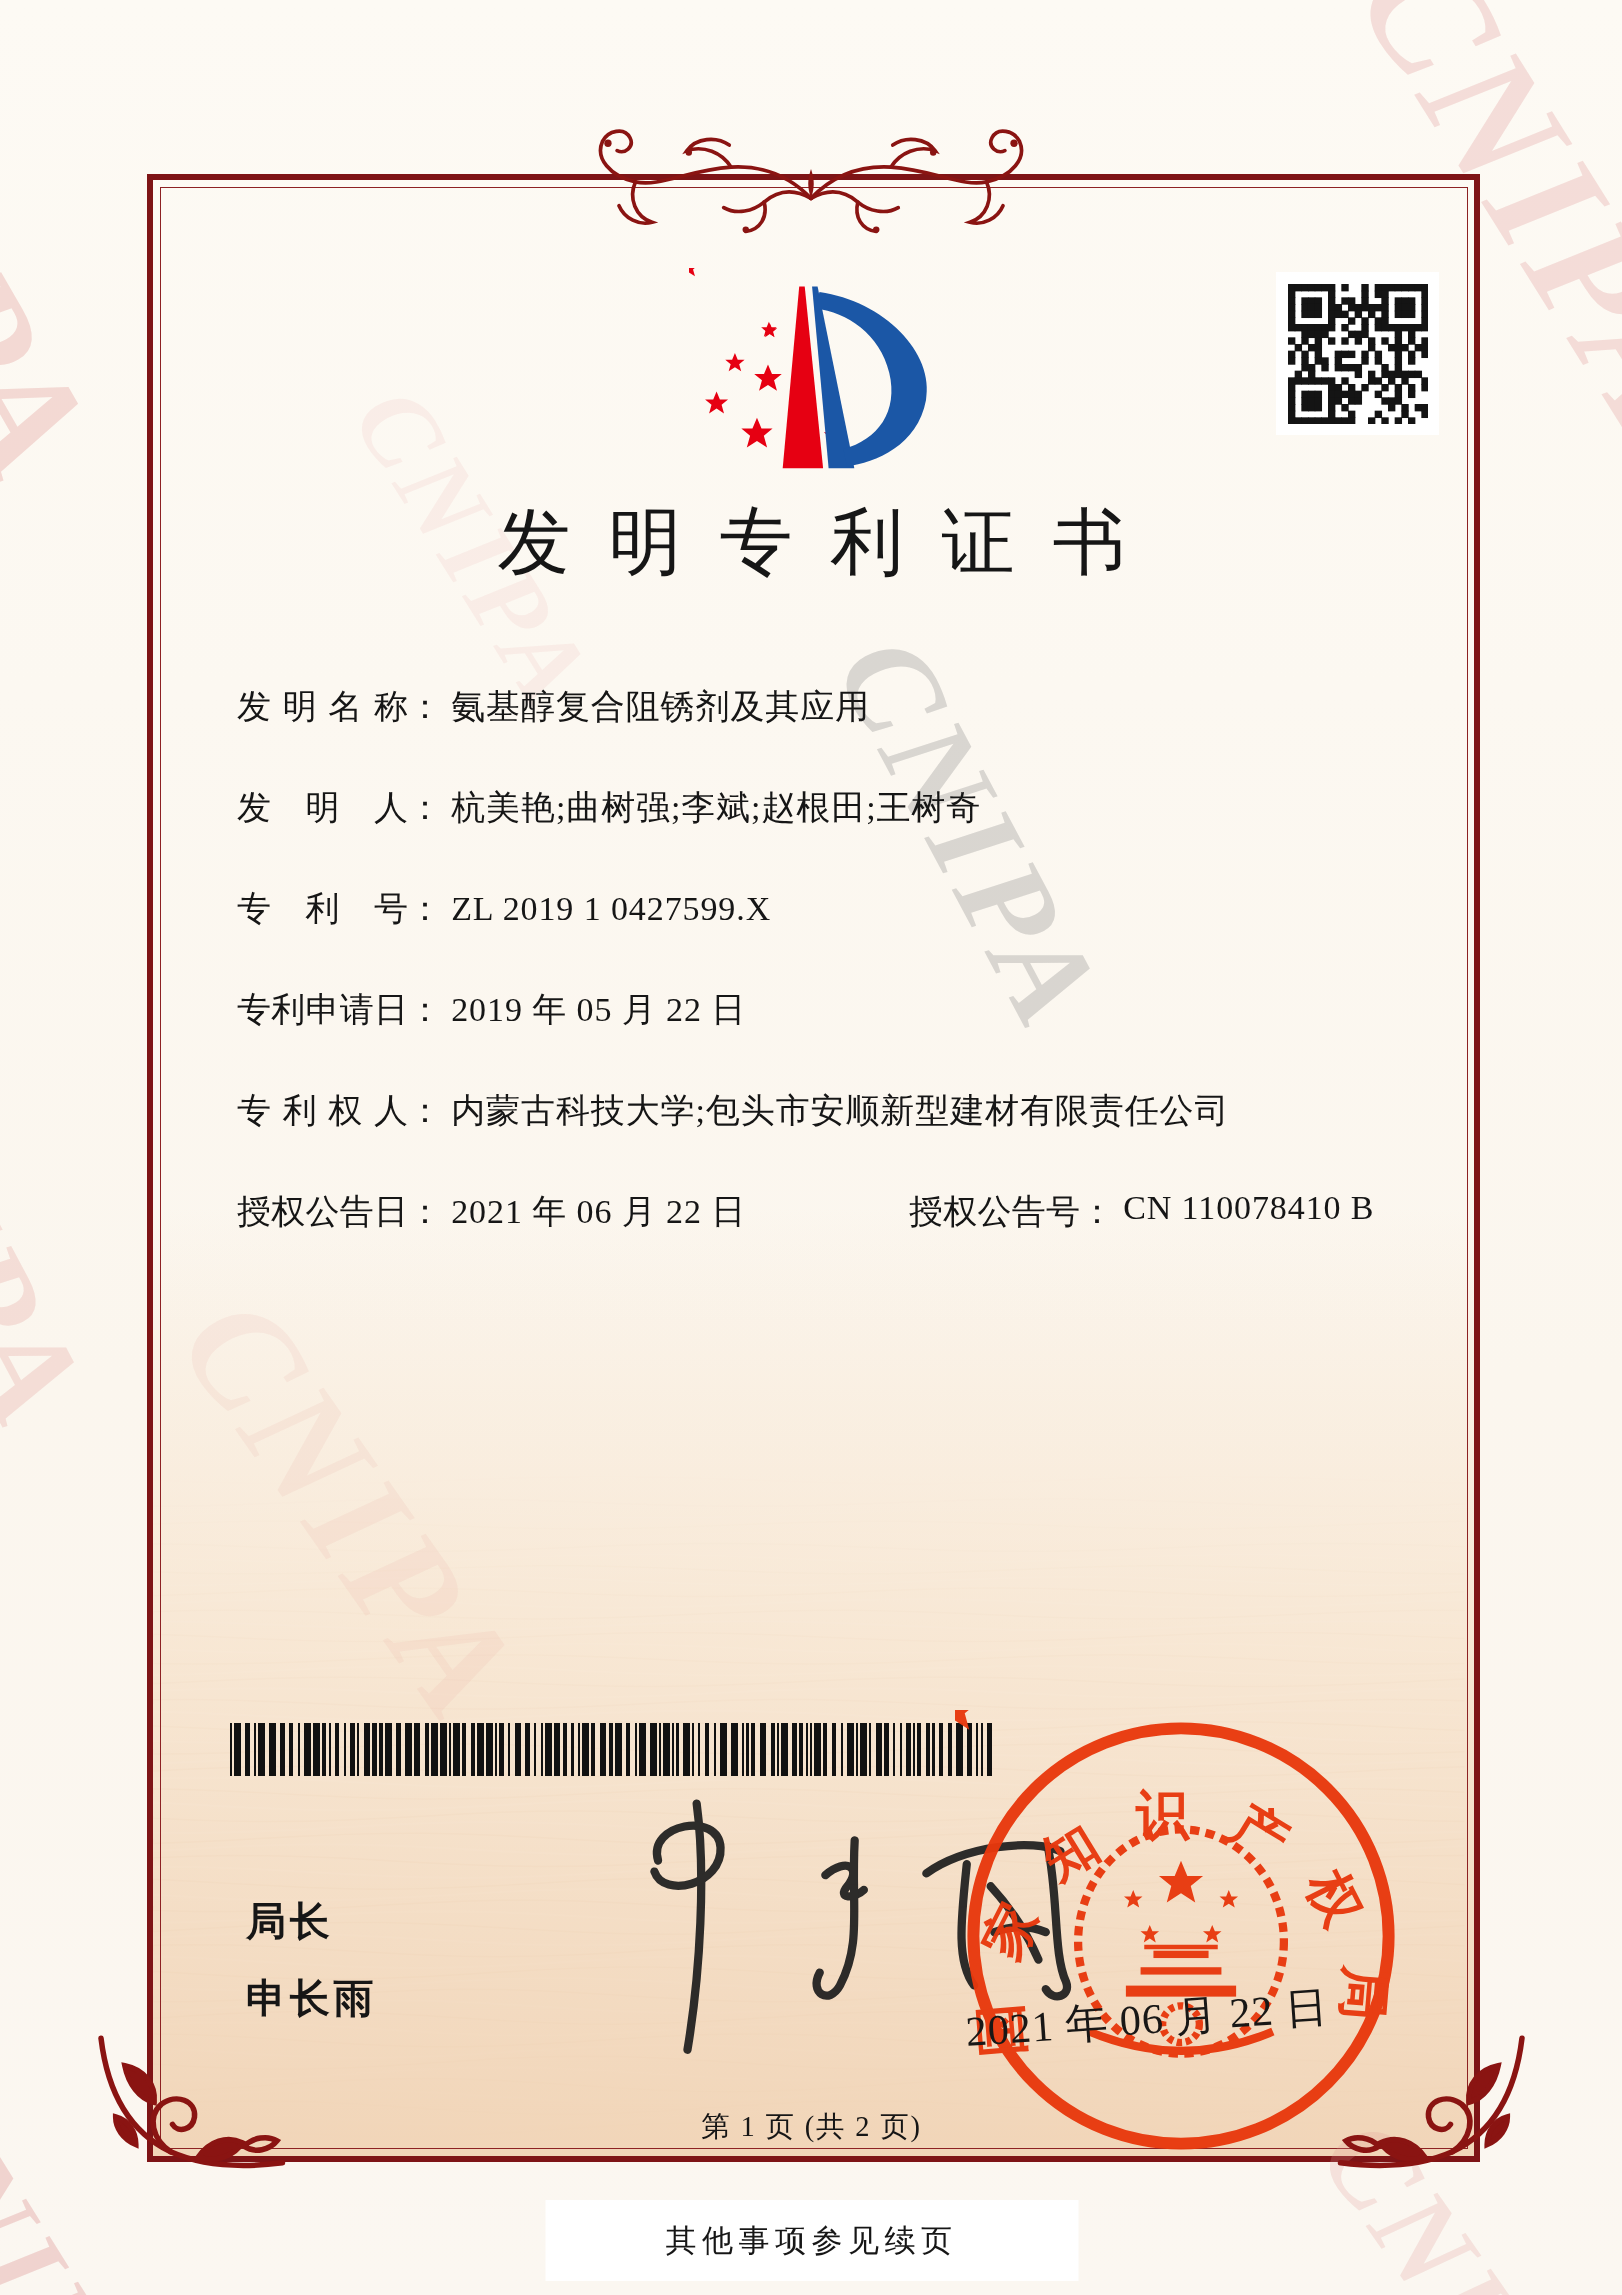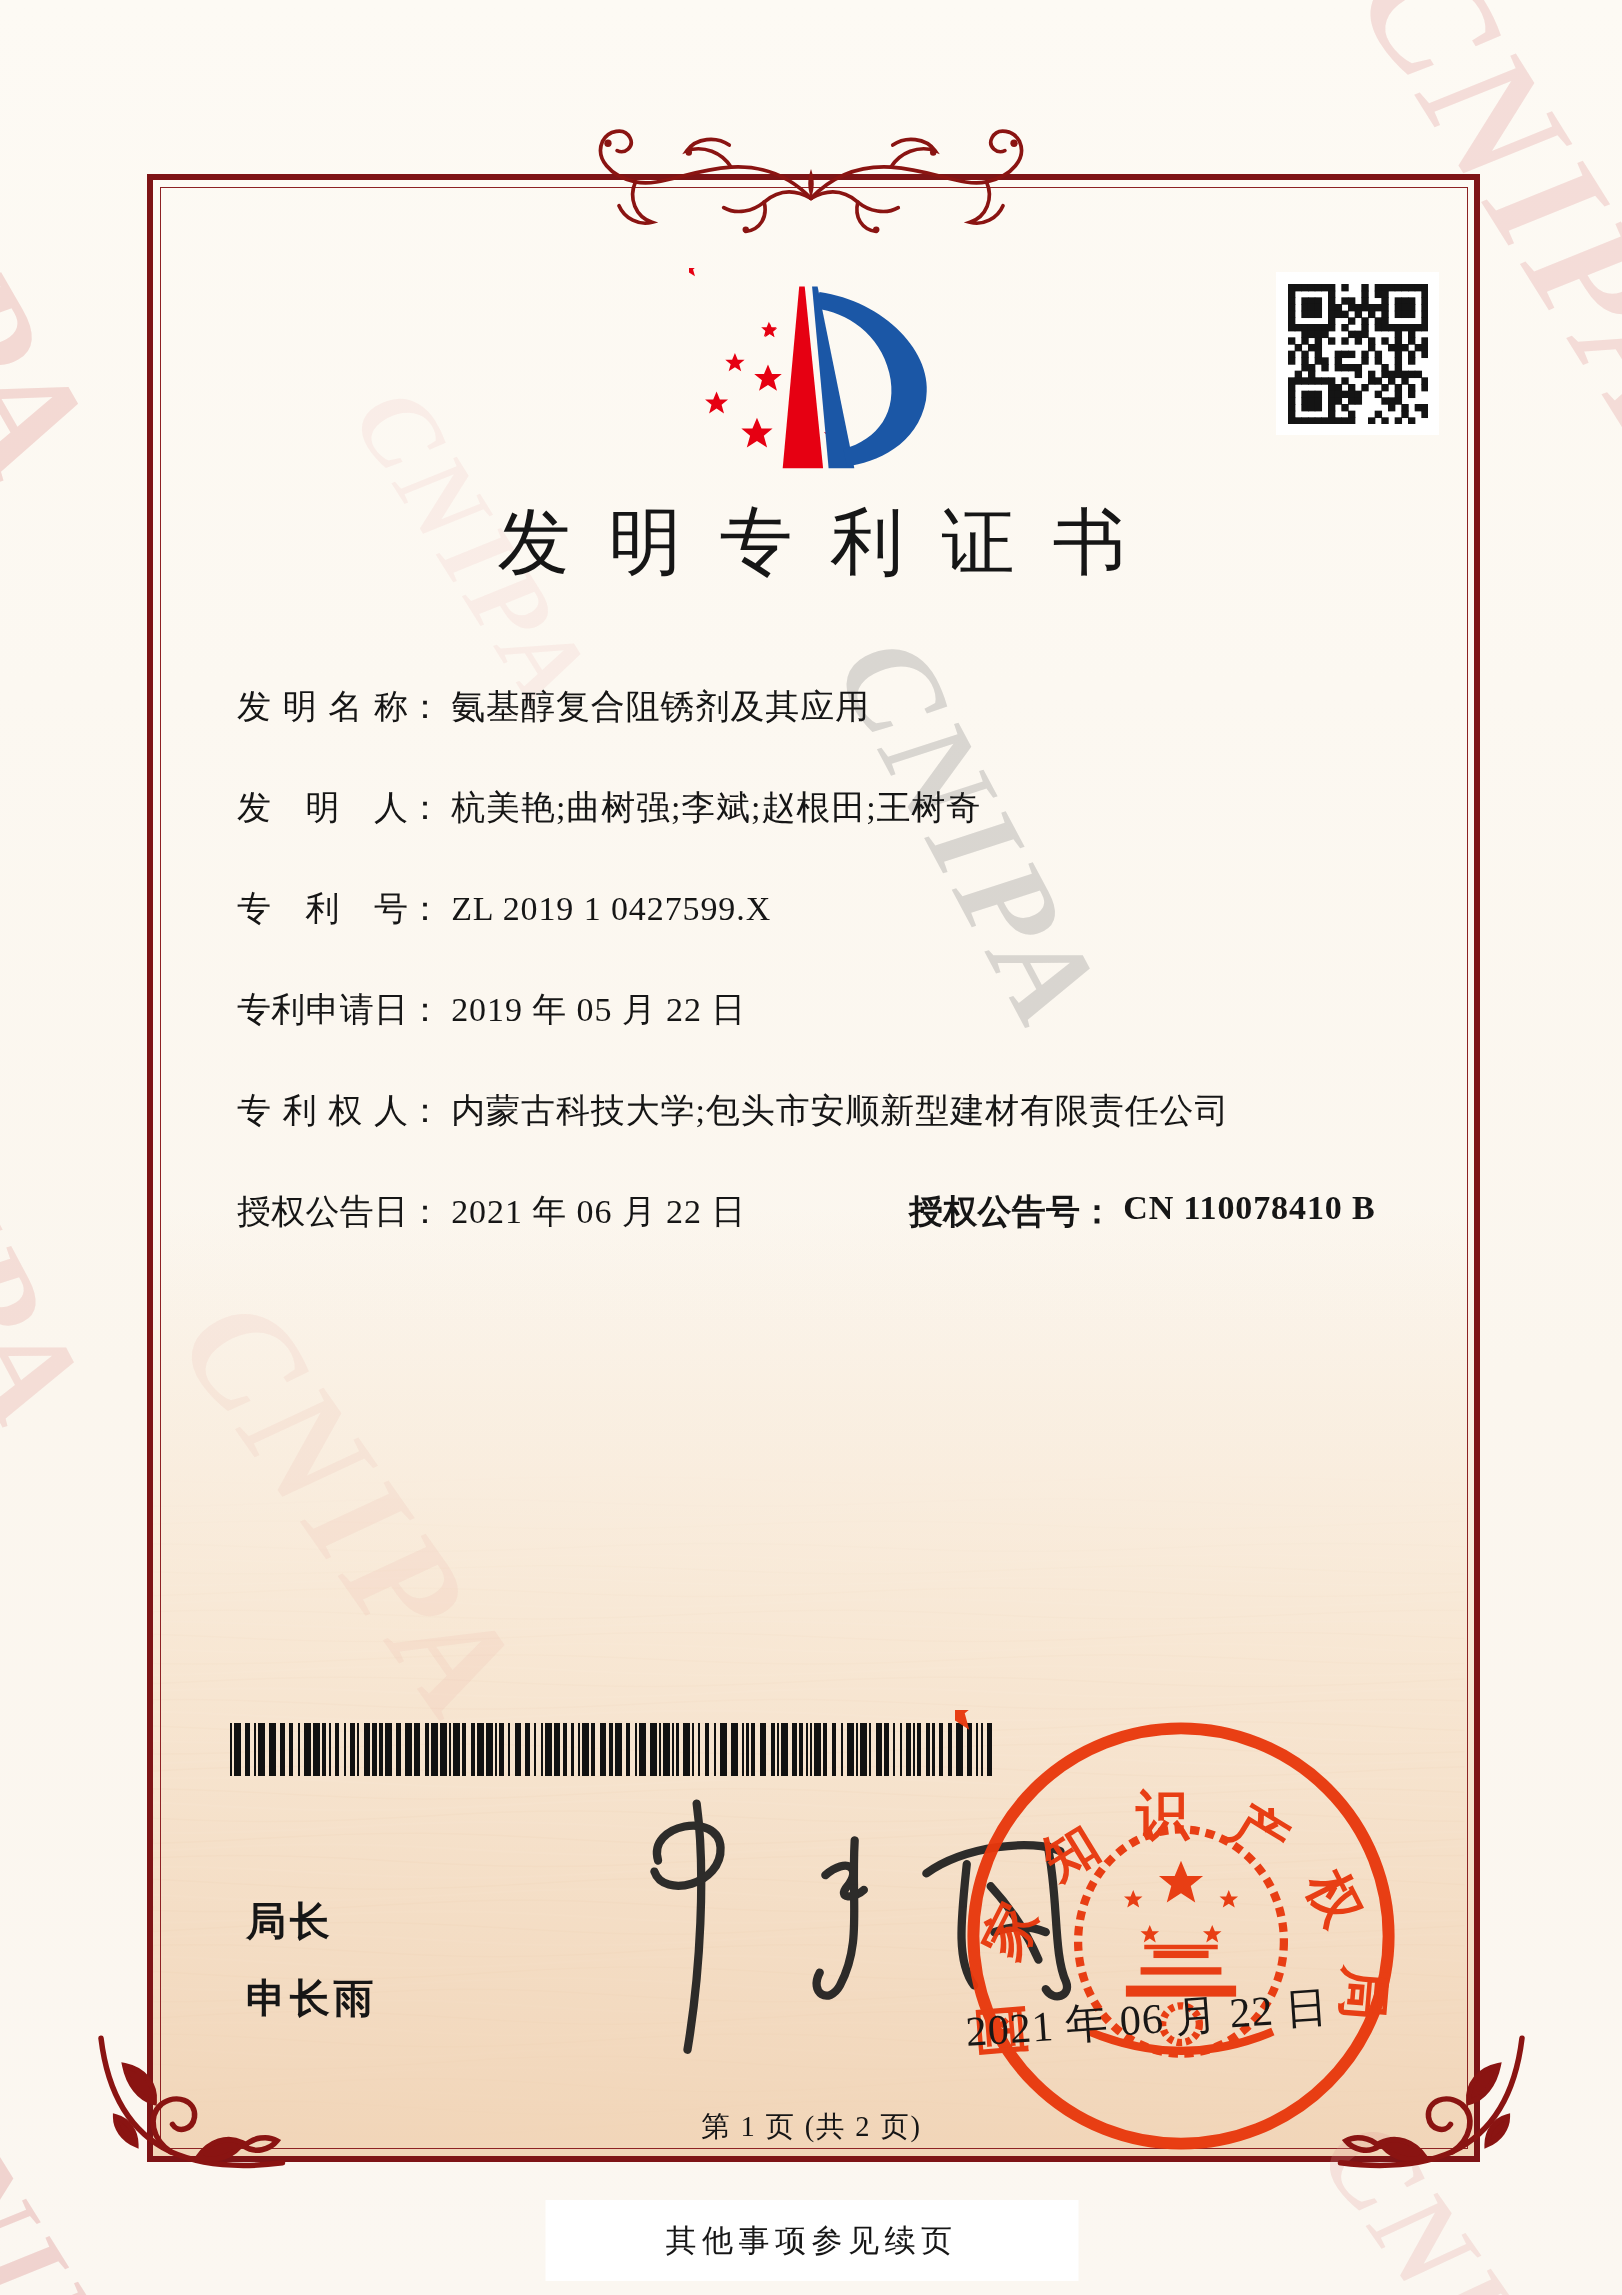--- a/index.html
+++ b/index.html
@@ -22,21 +22,21 @@
          letter-spacing:.52em;padding-left:.52em;box-sizing:border-box;}
   .qrbox{left:1276px;top:272px;width:163px;height:163px;background:#fff;}
   .qrbox svg{position:absolute;left:12px;top:12px;}
   
   .fields{left:237px;top:683px;width:1194px;font-size:34px;}
   .frow{display:flex;align-items:flex-end;margin-bottom:54px;height:47px;white-space:nowrap;}
   .flabel{display:inline-block;width:171px;text-align:justify;text-align-last:justify;}
   .fcolon{display:inline-block;}
   .fvalue{display:inline-block;margin-left:9.2px;letter-spacing:0.9px;}
   .pair1{display:inline-flex;width:672px;}
-  .pair2{display:inline-flex;font-weight:bold;}
+  .pair2{display:inline-flex;}
   .paras{left:182px;top:1337px;width:1271px;font-size:35px;line-height:53px;text-align:justify;}
   .paras p{margin:0;text-indent:2em;}
   .barcode{left:230px;top:1723px;width:766px;height:53px;display:flex;align-items:stretch;overflow:hidden;}
   .barcode i{display:block;background:#111;}
   .director{font-family:"Liberation Sans","DejaVu Sans",sans-serif;font-weight:700;font-size:40px;letter-spacing:3.7px;}
   .footer{left:0;top:2108px;width:100%;text-align:center;font-size:28.5px;letter-spacing:1.8px;}
   .notebox{left:50%;top:2200px;transform:translateX(-50%);width:533px;height:81px;background:#fff;
            display:flex;align-items:center;justify-content:center;font-size:31px;letter-spacing:5.5px;}
 </style>
 </head>

